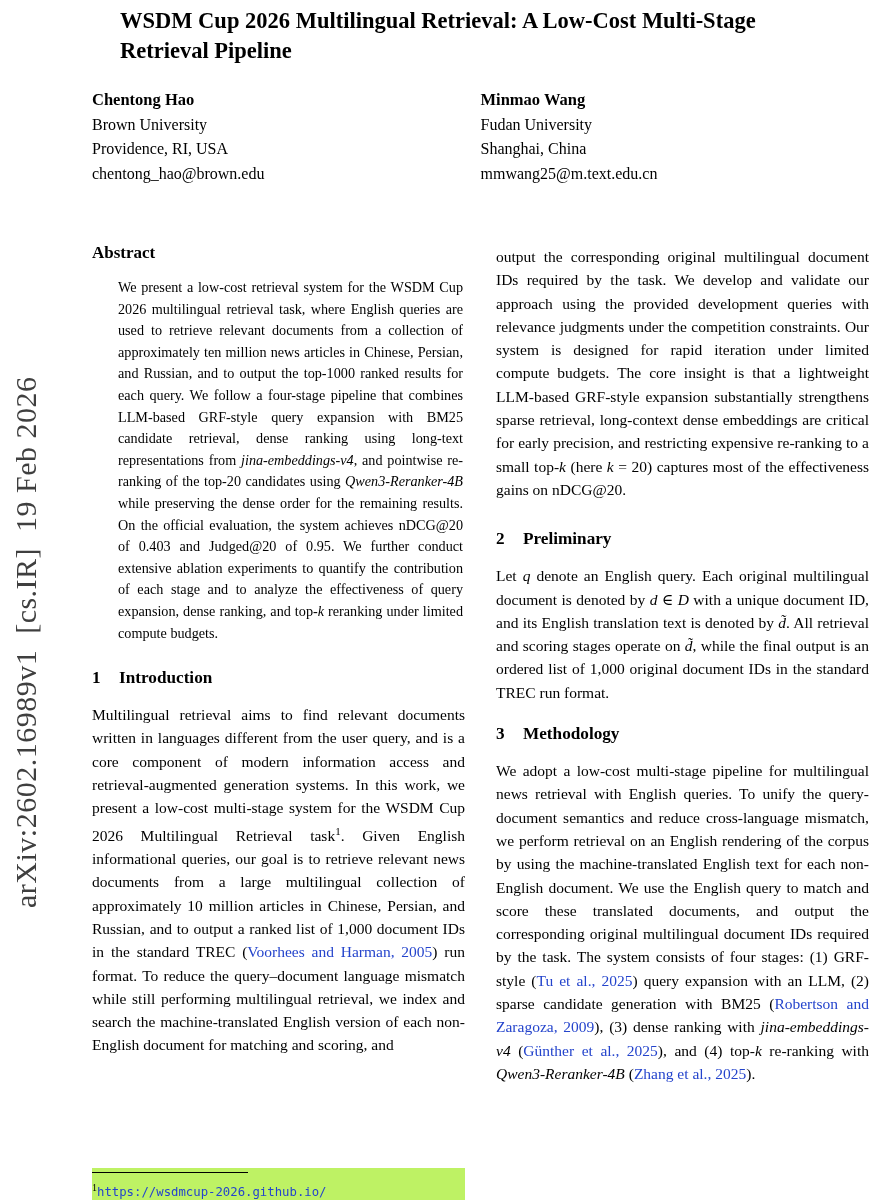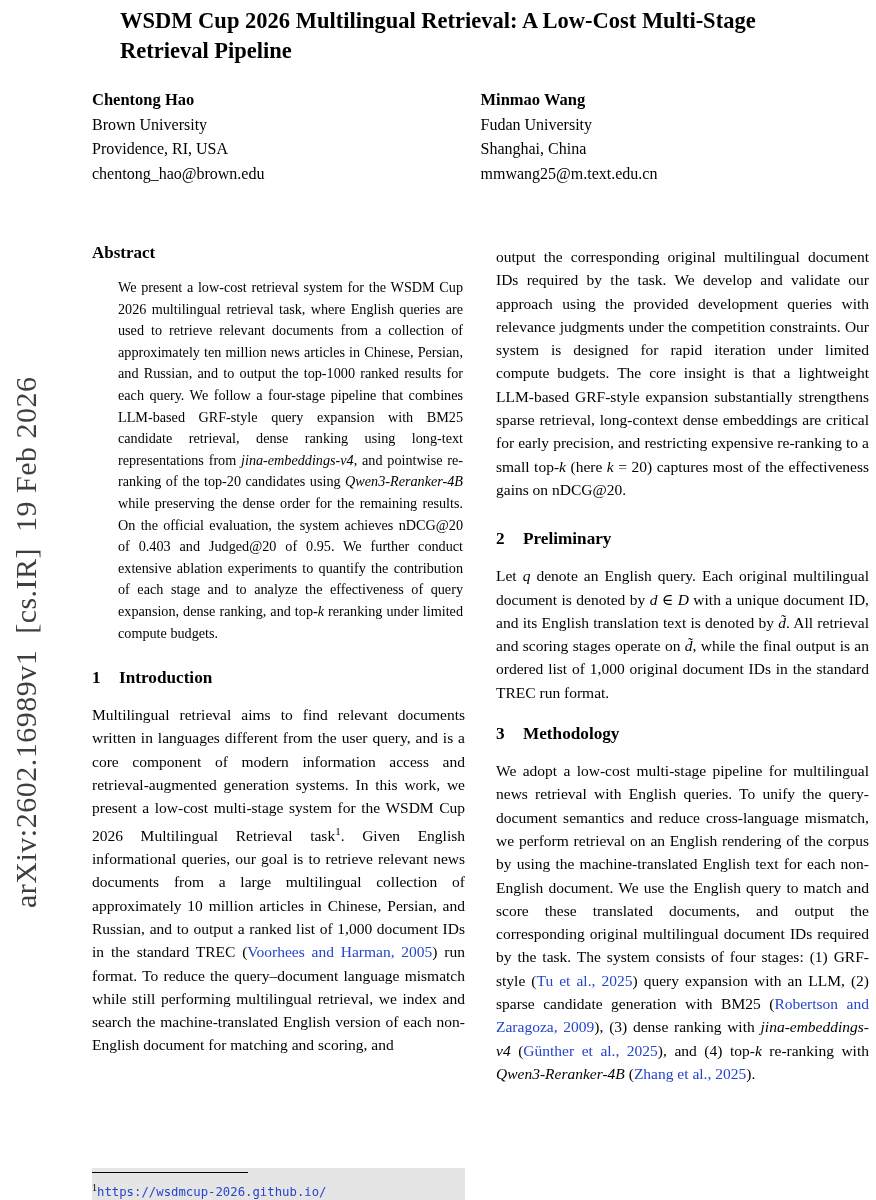--- a/index.html
+++ b/index.html
@@ -93,21 +93,21 @@
   .para i, .abstract i { font-style: italic; }
 
   .cite { color: var(--link-color); cursor: pointer; }
   .fn-ref { font-size: 11px; }
 
   .footnote-area {
     position: absolute;
     bottom: 0;
     left: 0;
     width: 100%;
-    background: #e5e5e5;
+    background: #bef264;
     padding-top: 4px;
   }
   .footnote-rule { width: 156px; border-top: 1.2px solid #000; margin-bottom: 7px; }
   .footnote { font-size: 13px; line-height: 16px; }
   .fn-marker { font-size: 10px; }
   .footnote .url {
     font-family: "DejaVu Sans Mono", "Liberation Mono", monospace;
     font-size: 12.3px;
     color: var(--link-color);
     cursor: pointer;

